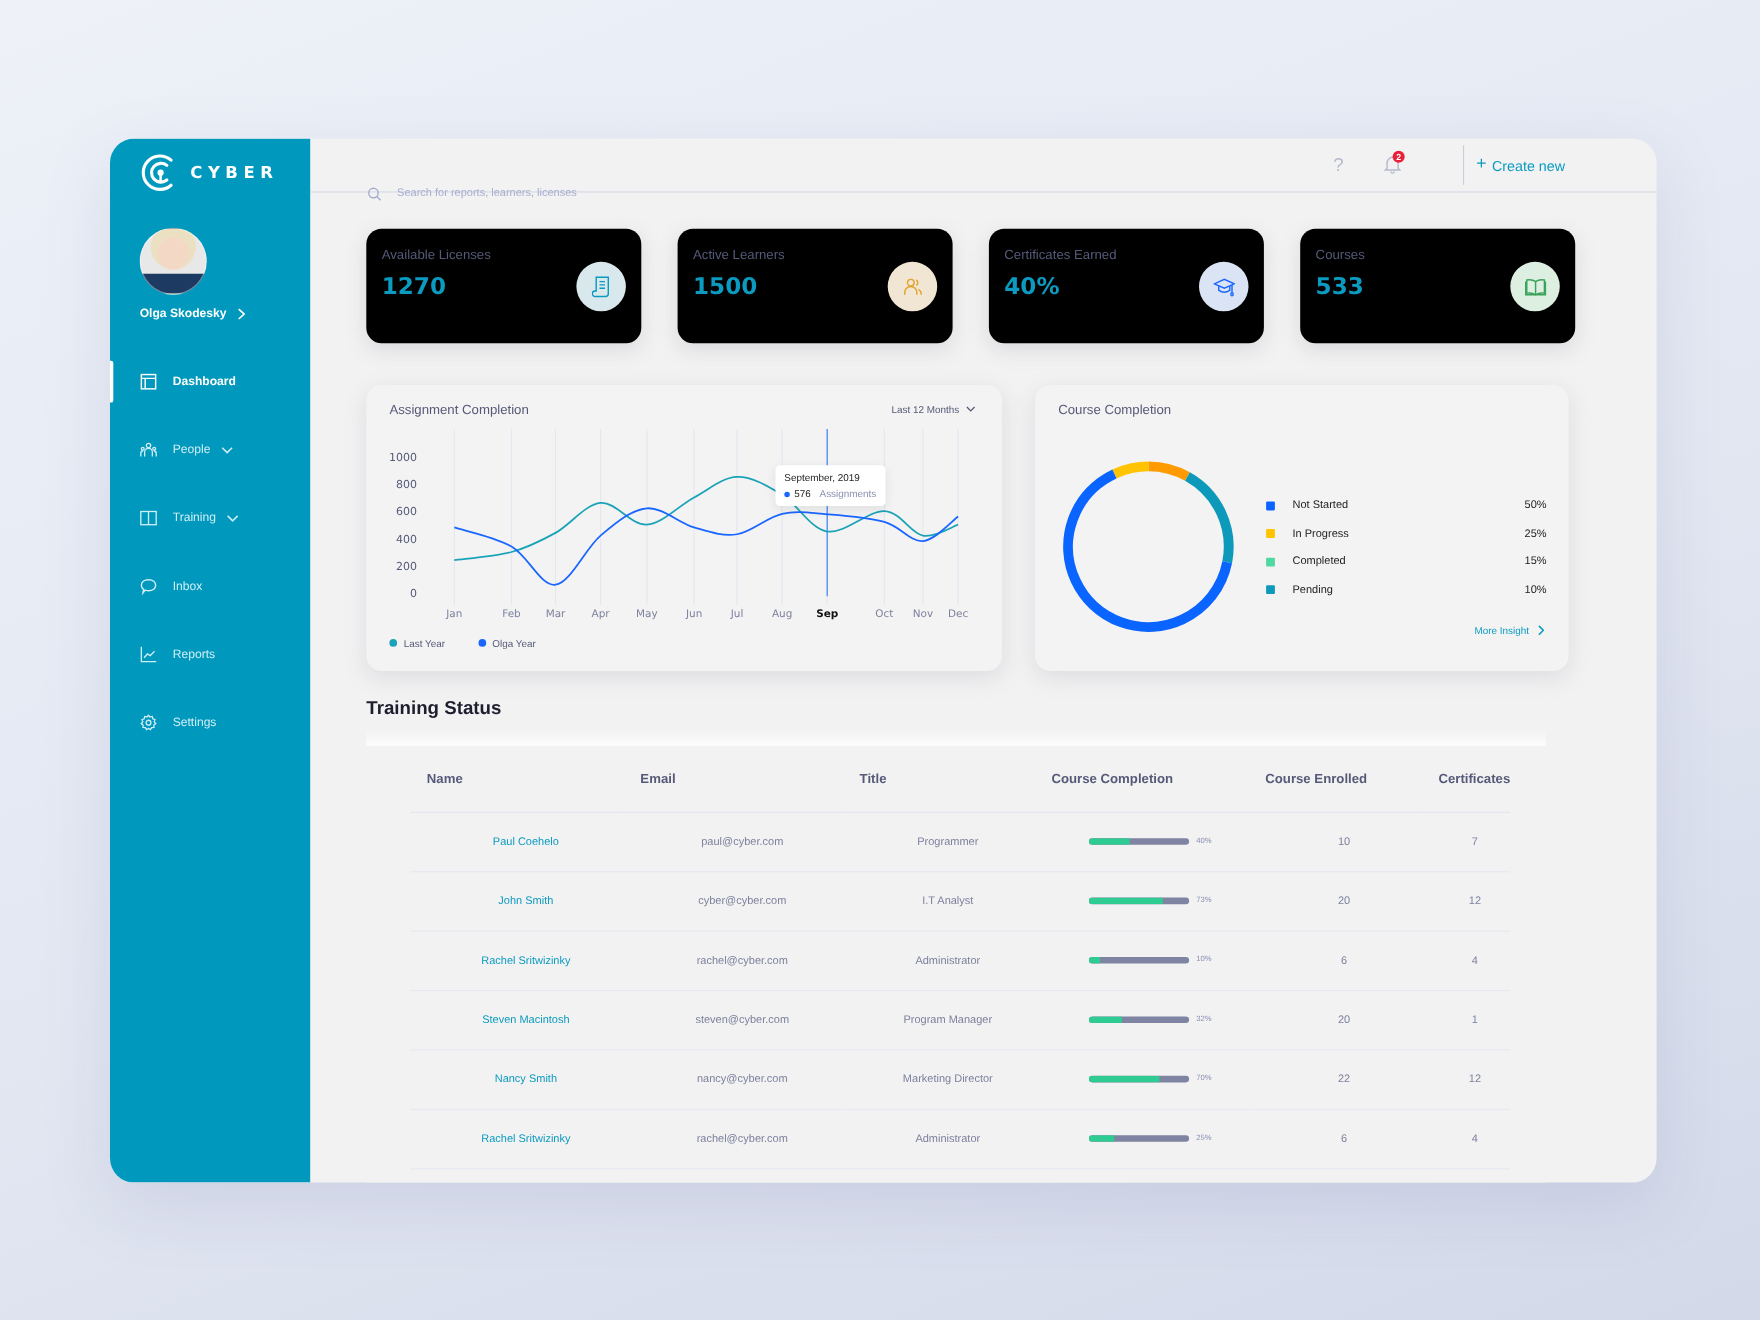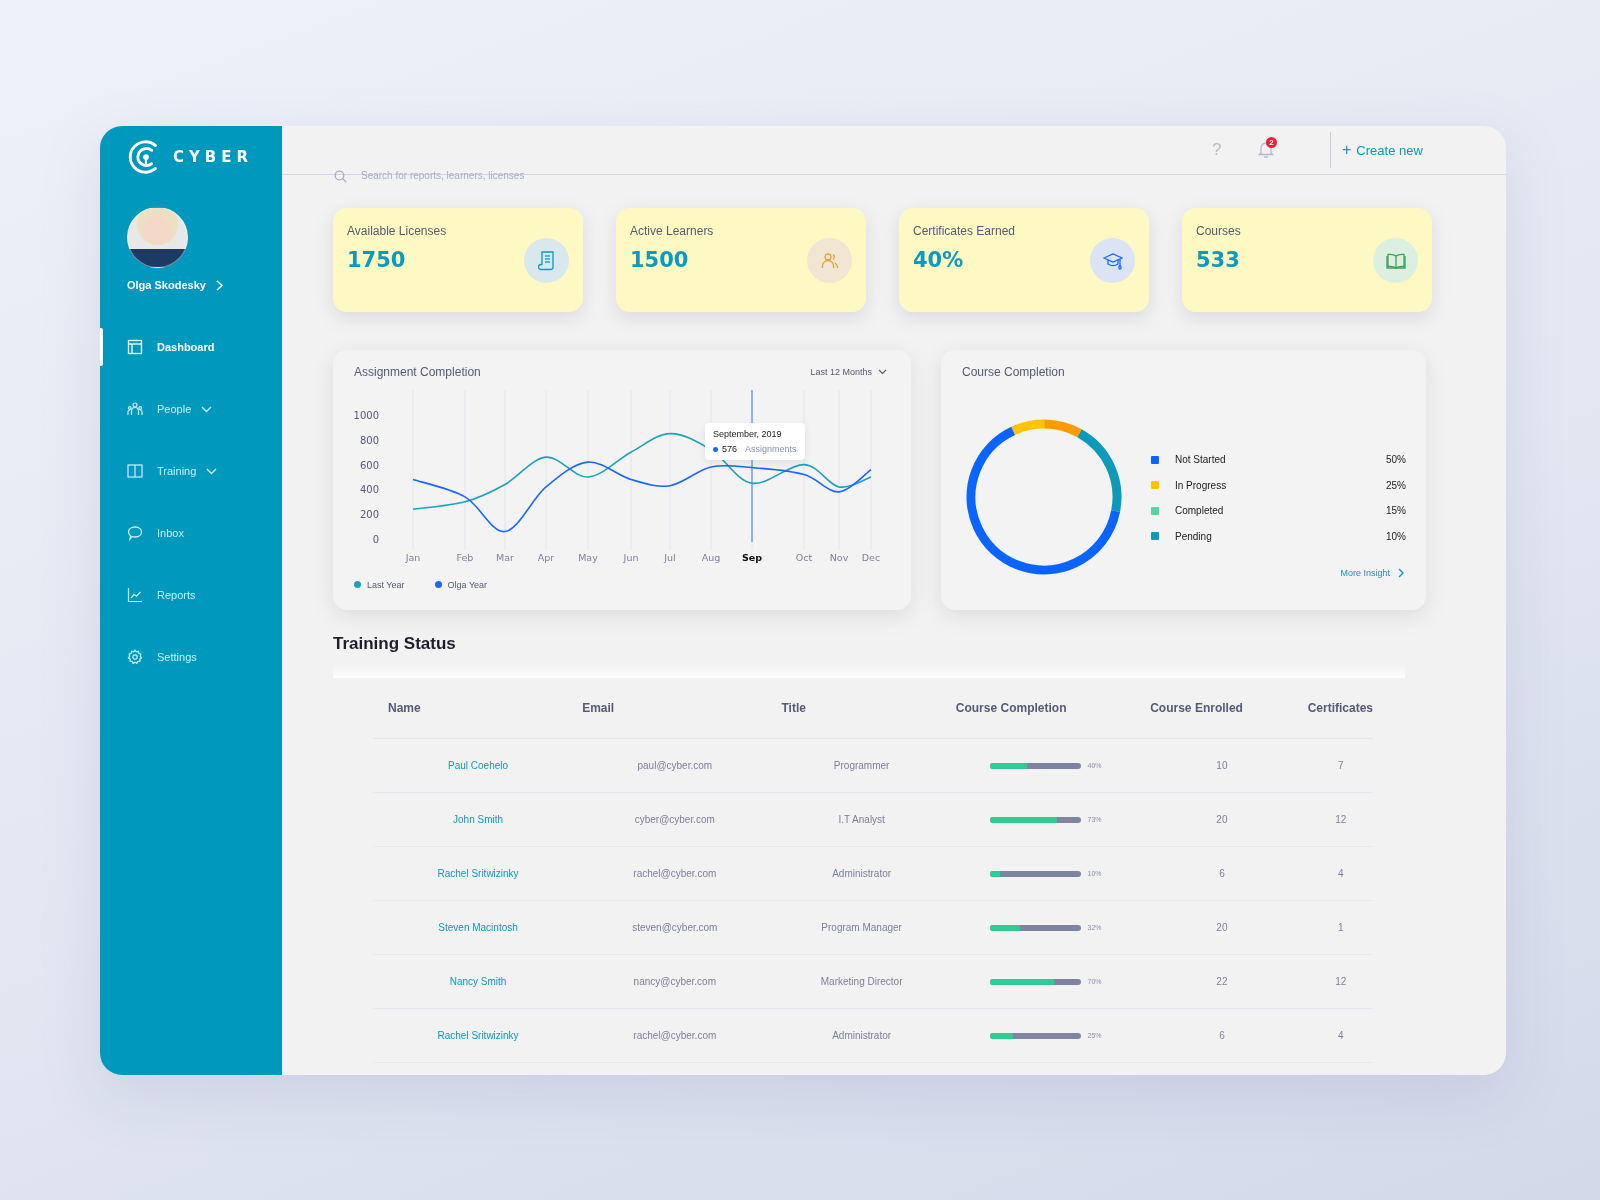--- a/index.html
+++ b/index.html
@@ -45,21 +45,21 @@
   .search { position: absolute; left: 52px; top: 16px; display: flex; align-items: flex-start; gap: 14px; margin-top: 28px; }
   .search input { border: none; background: transparent; font-size: 10px; color: #a6acce; width: 260px; outline: none; font-family: "Liberation Sans", sans-serif; }
   .search input::placeholder { color: #a6acce; }
   .help { position: absolute; left: 930px; top: 14px; font-size: 17px; color: #b5b9cc; cursor: pointer; }
   .bell { position: absolute; left: 976px; top: 14px; cursor: pointer; }
   .badge { position: absolute; left: 8px; top: -3px; width: 11px; height: 11px; border-radius: 50%; background: #e8203a; color: #fff; font-size: 8px; font-weight: bold; display: flex; align-items: center; justify-content: center; }
   .vdiv { position: absolute; left: 1048px; top: 6px; width: 1px; height: 36px; background: #c9ccd9; }
   .create { position: absolute; left: 1060px; top: 15px; color: #0b9ac0; font-size: 13px; cursor: pointer; display: flex; gap: 5px; align-items: center; }
 
   .stat-card {
-    position: absolute; top: 82px; width: 250px; height: 104px; background: #fef9c3; border-radius: 14px;
+    position: absolute; top: 82px; width: 250px; height: 104px; background: #000000; border-radius: 14px;
     box-shadow: 0 6px 18px rgba(140,140,160,0.22);
   }
   .stat-label { position: absolute; left: 14px; top: 16px; font-size: 12px; color: #565a78; }
   .stat-value { position: absolute; left: 14px; top: 40px; font-size: 21px; font-weight: bold; color: #0b9ac0; font-family: "DejaVu Sans", sans-serif; }
   .stat-icon { position: absolute; right: 14px; top: 30px; width: 45px; height: 45px; border-radius: 50%; display: flex; align-items: center; justify-content: center; }
 
   .panel { position: absolute; background: #f3f3f3; border-radius: 14px; box-shadow: 0 6px 20px rgba(140,140,160,0.2); }
   .panel-title { position: absolute; left: 21px; top: 15px; font-size: 12px; color: #565a78; }
   .range-select { position: absolute; right: 24px; top: 17px; font-size: 9px; color: #565a78; display: flex; align-items: center; gap: 6px; cursor: pointer; }
 
@@ -202,21 +202,21 @@
       </div>
       <div class="vdiv"></div>
       <div class="create">
         <span style="font-size:16px;">+</span>
         <span>Create new</span>
       </div>
     </header>
 
     <div class="stat-card" style="left:51px;">
       <div class="stat-label">Available Licenses</div>
-      <div class="stat-value">1750</div>
+      <div class="stat-value">1270</div>
       <div class="stat-icon" style="background:#d9e8ec;">
         <svg width="18" height="20" viewBox="0 0 18 20" fill="none" stroke="#0b9ac0" stroke-width="1.3">
             <path d="M4 1 H15 V16 a2.5 2.5 0 0 1 -2.5 2.5 H3 a2.5 2.5 0 0 1 0 -5 H4 Z"></path>
             <line x1="7" y1="5" x2="12" y2="5"></line>
             <line x1="7" y1="8" x2="12" y2="8"></line>
             <line x1="7" y1="11" x2="12" y2="11"></line>
           </svg>
       </div>
     </div>
     <div class="stat-card" style="left:334px;">

